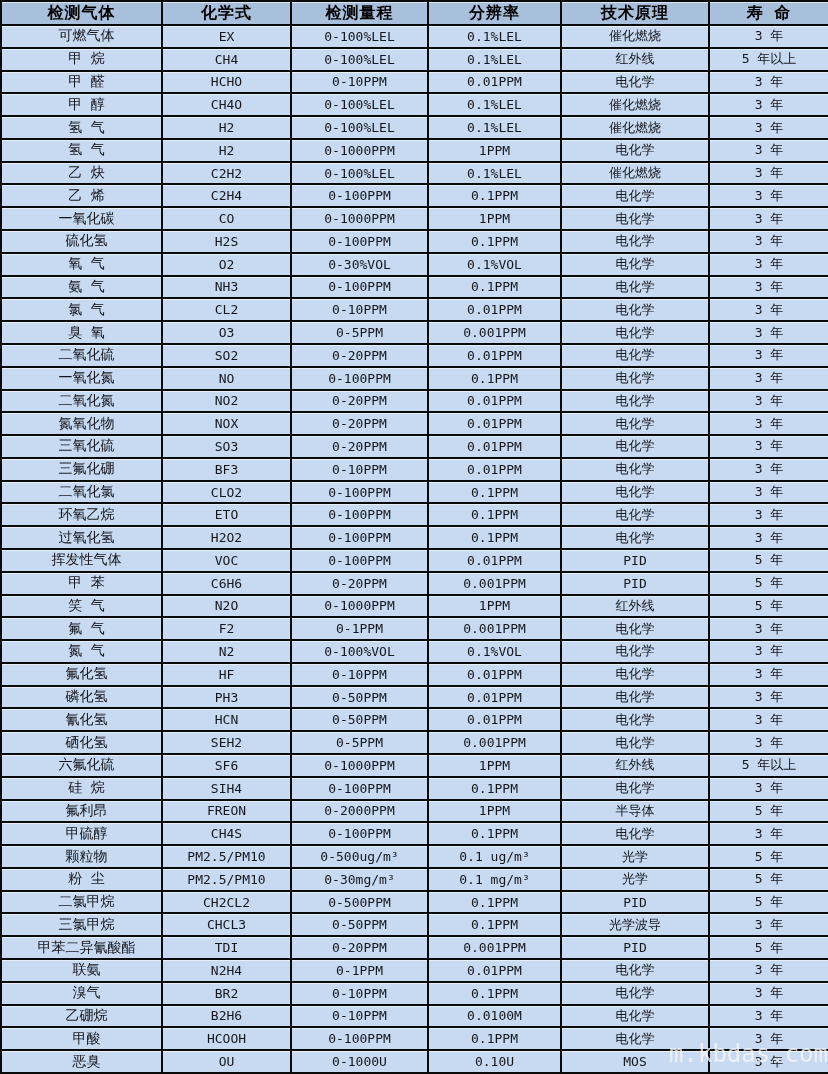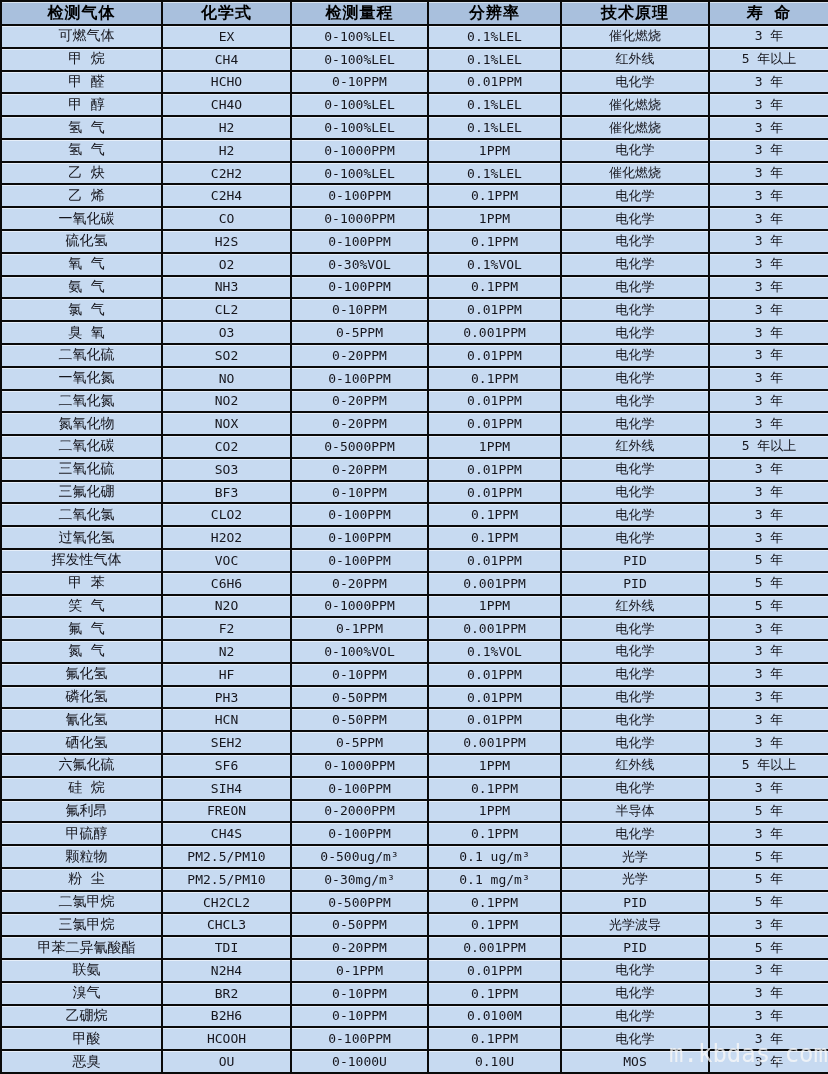--- a/index.html
+++ b/index.html
@@ -220,46 +220,46 @@
         </tr>
         <tr>
           <td class="c-gas">氮氧化物</td>
           <td class="c-formula">NOX</td>
           <td class="c-range">0-20PPM</td>
           <td class="c-resolution">0.01PPM</td>
           <td class="c-principle">电化学</td>
           <td class="c-lifespan">3 年</td>
         </tr>
         <tr>
-          <td class="c-gas">二氧化碳</td>
-          <td class="c-formula">CO2</td>
-          <td class="c-range">0-5000PPM</td>
-          <td class="c-resolution">1PPM</td>
-          <td class="c-principle">红外线</td>
-          <td class="c-lifespan">5 年以上</td>
-        </tr>
-        <tr>
           <td class="c-gas">三氧化硫</td>
           <td class="c-formula">SO3</td>
           <td class="c-range">0-20PPM</td>
           <td class="c-resolution">0.01PPM</td>
           <td class="c-principle">电化学</td>
           <td class="c-lifespan">3 年</td>
         </tr>
         <tr>
           <td class="c-gas">三氟化硼</td>
           <td class="c-formula">BF3</td>
           <td class="c-range">0-10PPM</td>
           <td class="c-resolution">0.01PPM</td>
           <td class="c-principle">电化学</td>
           <td class="c-lifespan">3 年</td>
         </tr>
         <tr>
           <td class="c-gas">二氧化氯</td>
           <td class="c-formula">CLO2</td>
+          <td class="c-range">0-100PPM</td>
+          <td class="c-resolution">0.1PPM</td>
+          <td class="c-principle">电化学</td>
+          <td class="c-lifespan">3 年</td>
+        </tr>
+        <tr>
+          <td class="c-gas">环氧乙烷</td>
+          <td class="c-formula">ETO</td>
           <td class="c-range">0-100PPM</td>
           <td class="c-resolution">0.1PPM</td>
           <td class="c-principle">电化学</td>
           <td class="c-lifespan">3 年</td>
         </tr>
         <tr>
           <td class="c-gas">过氧化氢</td>
           <td class="c-formula">H2O2</td>
           <td class="c-range">0-100PPM</td>
           <td class="c-resolution">0.1PPM</td>

